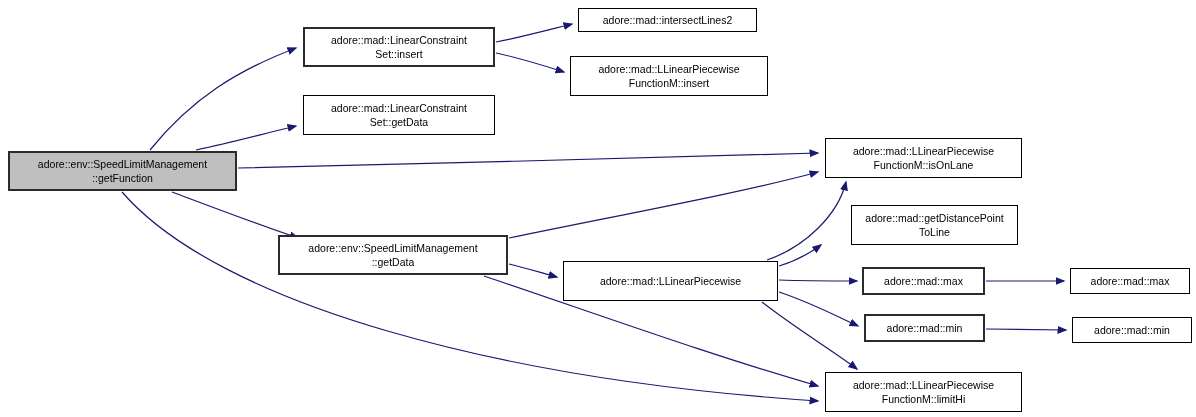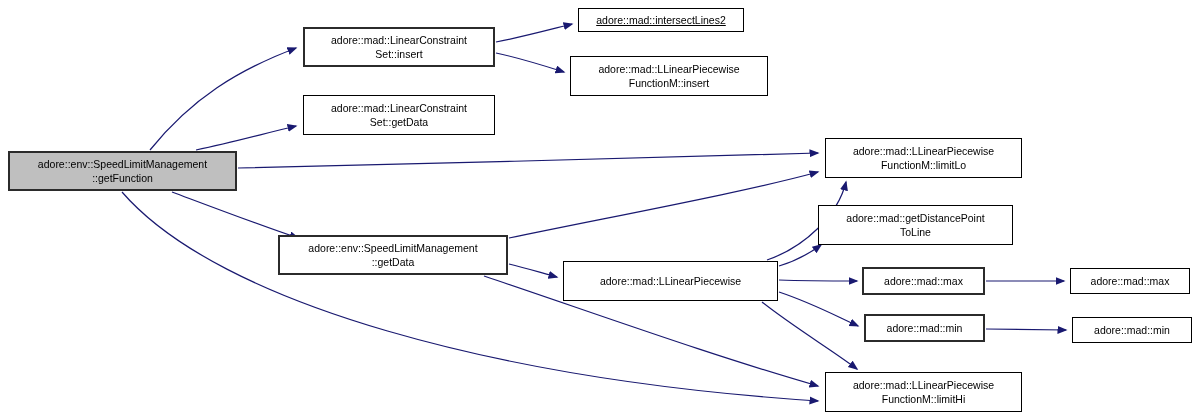--- a/index.html
+++ b/index.html
@@ -65,35 +65,35 @@
   <div class="node bold" style="left:303px;top:27px;width:192px;height:40px;">
     <span>adore::mad::LinearConstraint</span>
     <span>Set::insert</span>
   </div>
 
   <div class="node" style="left:303px;top:95px;width:192px;height:40px;">
     <span>adore::mad::LinearConstraint</span>
     <span>Set::getData</span>
   </div>
 
-  <div class="node" style="left:578px;top:8px;width:166px;height:24px;text-decoration:underline;">
+  <div class="node" style="left:578px;top:8px;width:179px;height:24px;">
     <span>adore::mad::intersectLines2</span>
   </div>
 
   <div class="node" style="left:570px;top:56px;width:198px;height:40px;">
     <span>adore::mad::LLinearPiecewise</span>
     <span>FunctionM::insert</span>
   </div>
 
   <div class="node" style="left:825px;top:138px;width:197px;height:40px;">
     <span>adore::mad::LLinearPiecewise</span>
-    <span>FunctionM::limitLo</span>
+    <span>FunctionM::isOnLane</span>
   </div>
 
-  <div class="node" style="left:818px;top:205px;width:195px;height:40px;">
+  <div class="node" style="left:851px;top:205px;width:167px;height:40px;">
     <span>adore::mad::getDistancePoint</span>
     <span>ToLine</span>
   </div>
 
   <div class="node bold" style="left:278px;top:235px;width:230px;height:40px;">
     <span>adore::env::SpeedLimitManagement</span>
     <span>::getData</span>
   </div>
 
   <div class="node" style="left:563px;top:261px;width:215px;height:40px;">

